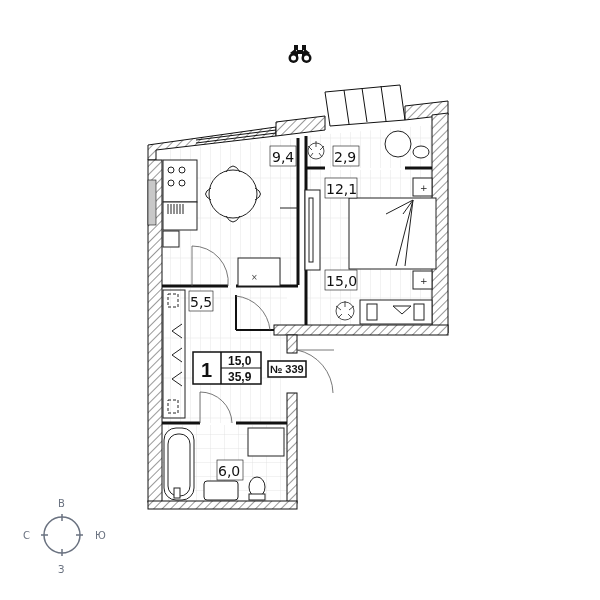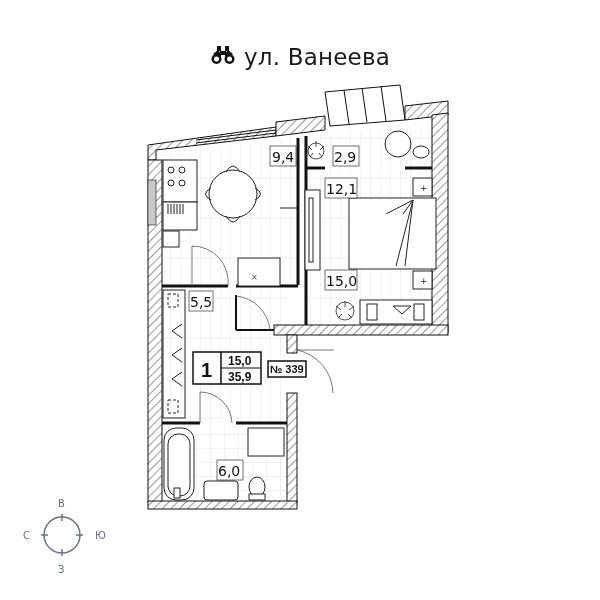--- a/index.html
+++ b/index.html
@@ -23,21 +23,20 @@
         <rect x="15" y="1" width="4" height="5" fill="#111"></rect>
         <rect x="10" y="6" width="6" height="4" fill="#111"></rect>
         <path d="M3 9 L8 5 L11 9 L11 14 Z" fill="#111"></path>
         <path d="M23 9 L18 5 L15 9 L15 14 Z" fill="#111"></path>
         <circle cx="6.5" cy="14" r="5" fill="#111"></circle>
         <circle cx="19.5" cy="14" r="5" fill="#111"></circle>
         <circle cx="6.5" cy="14" r="2.5" fill="#fff"></circle>
         <circle cx="19.5" cy="14" r="2.5" fill="#fff"></circle>
       </svg>
     </span>
-    <span class="street">ул. Ванеева</span>
   </div>
 </div>
 
 <svg class="plan" width="600" height="600" viewBox="0 0 600 600">
   <defs>
     <pattern id="hatch" patternUnits="userSpaceOnUse" width="6" height="6" patternTransform="rotate(45)">
       <rect width="6" height="6" fill="#fff"></rect>
       <line x1="0" y1="0" x2="0" y2="6" stroke="#333" stroke-width="1"></line>
     </pattern>
     <pattern id="planks" patternUnits="userSpaceOnUse" width="10" height="40">

